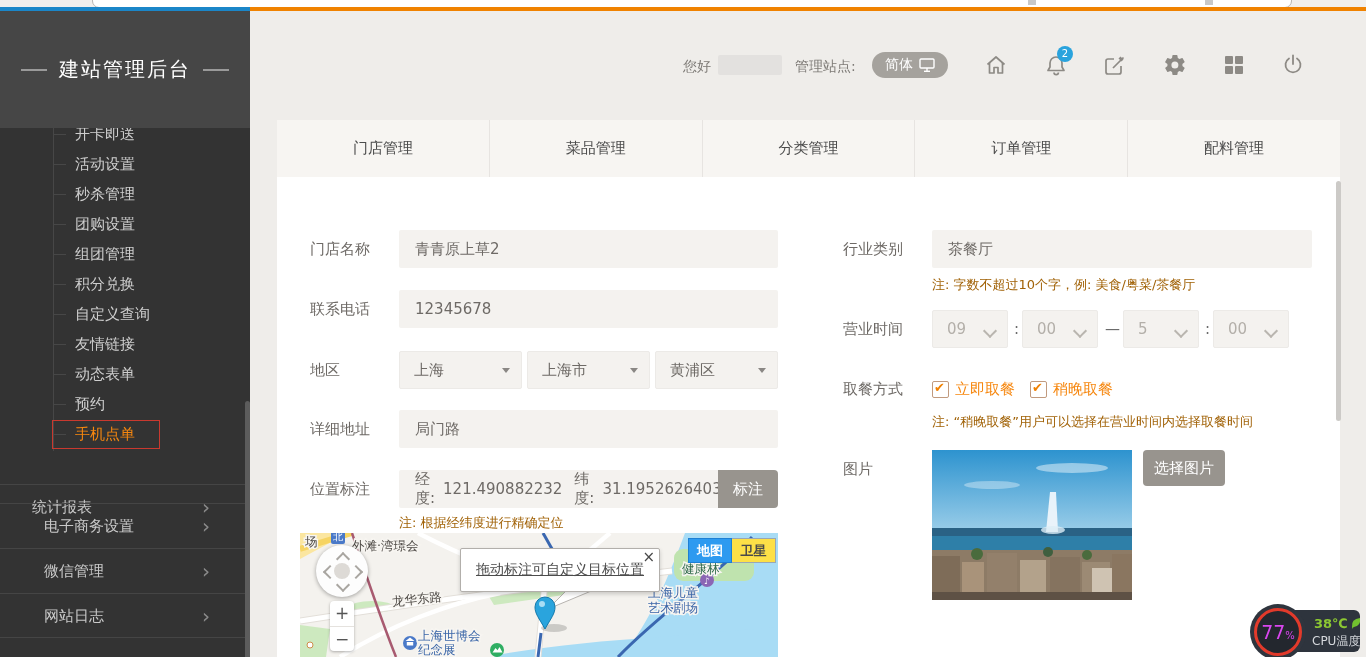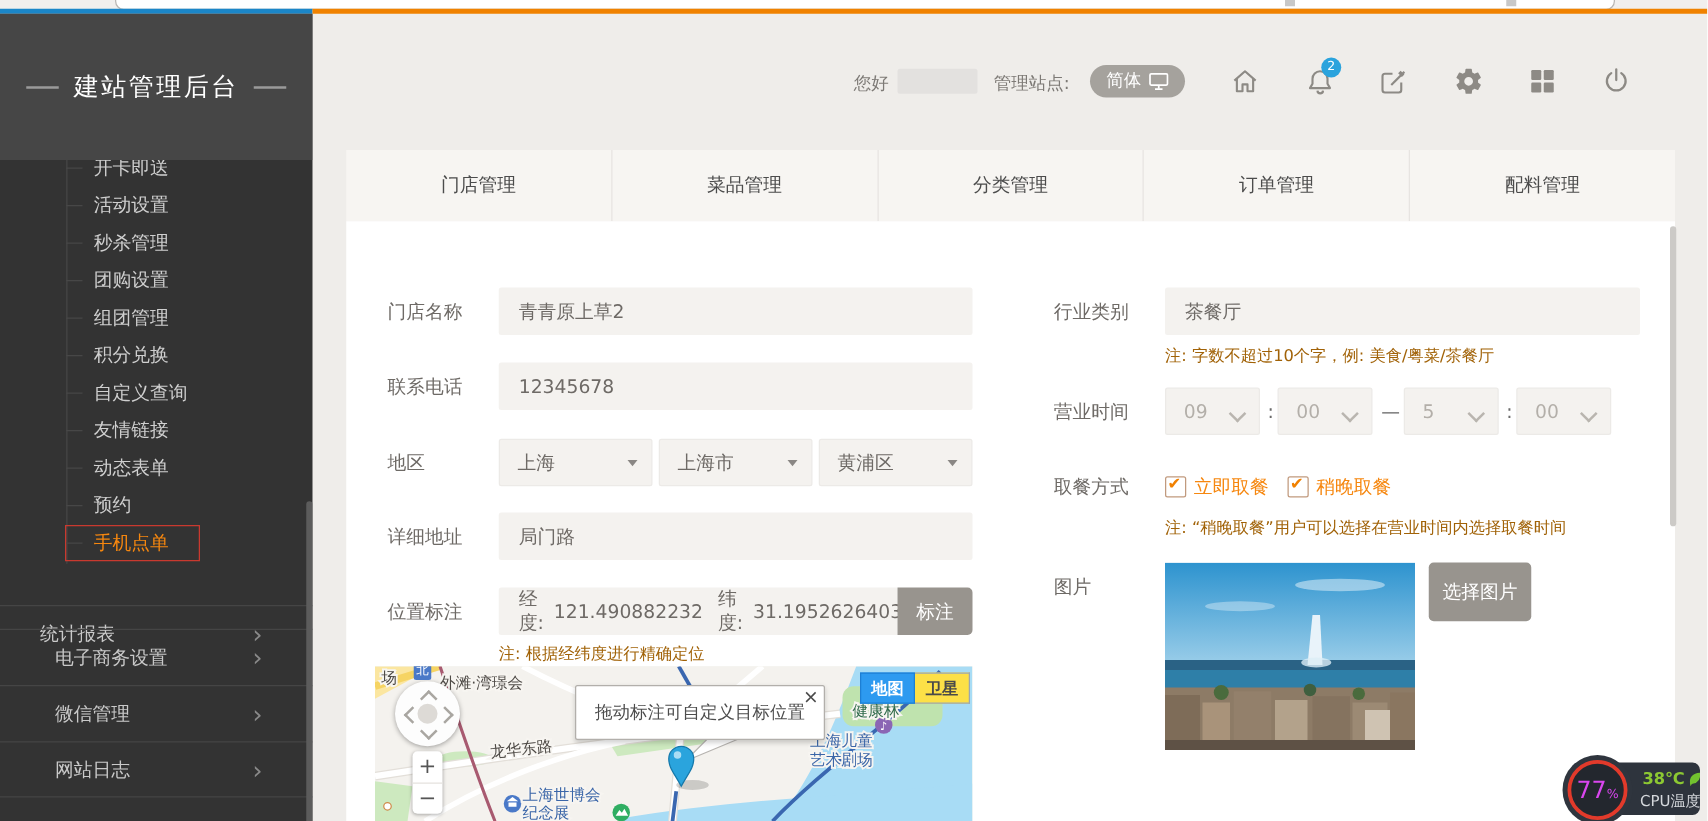--- a/index.html
+++ b/index.html
@@ -46,21 +46,21 @@
   
   #map{position:absolute;left:23px;top:356px;width:478px;height:124px;overflow:hidden;background:#f4f2ee;cursor:grab;}
   .maptext{paint-order:stroke;stroke:#f7f5f1;stroke-width:3px;font-size:12.5px;fill:#4e4a46;}
   .pan{position:absolute;left:16px;top:12px;width:52px;height:52px;border-radius:50%;background:#fdfdfd;box-shadow:0 1px 4px rgba(0,0,0,.35);cursor:pointer;}
   .pan-hub{position:absolute;left:18px;top:18px;width:16px;height:16px;border-radius:50%;background:#dddad6;}
   .pan-ar{position:absolute;width:8px;height:8px;border-right:2px solid #a9a6a1;border-bottom:2px solid #a9a6a1;}
   .north{position:absolute;left:31px;top:-3px;width:14px;height:14px;background:#4a79c8;border-radius:2px;color:#fff;font-size:10px;line-height:14px;text-align:center;z-index:2;}
   .zoomctl{position:absolute;left:30px;top:68px;width:24px;height:50px;background:#fff;border-radius:4px;box-shadow:0 1px 3px rgba(0,0,0,.3);}
   .zoomctl div{height:25px;text-align:center;font-size:17px;color:#555;line-height:24px;cursor:pointer;}
   .zoomctl div:first-child{border-bottom:1px solid #e5e2de;}
-  .infowin{position:absolute;left:160px;top:15px;width:198px;height:42px;background:#fff;border:1px solid #b2afab;border-radius:2px;box-shadow:0 2px 4px rgba(0,0,0,.18);display:flex;align-items:center;justify-content:center;font-size:14px;color:#4c4c4c;white-space:nowrap;z-index:2;}
+  .infowin{position:absolute;left:160px;top:15px;width:198px;height:42px;background:#fff;border:1px solid #b2afab;border-radius:2px;box-shadow:0 2px 4px rgba(0,0,0,.18);display:flex;align-items:center;justify-content:center;font-size:14px;color:#4c4c4c;white-space:nowrap;z-index:2;text-decoration:underline;}
   .infowin-close{position:absolute;right:4px;top:-1px;font-size:15px;color:#4a4a4a;cursor:pointer;}
   .mapbtn{position:absolute;top:5px;width:44px;height:25px;font-size:13px;display:flex;align-items:center;justify-content:center;font-weight:bold;cursor:pointer;box-sizing:border-box;z-index:2;}
   
   #mon-box{position:absolute;left:1272px;top:610px;width:88px;height:42px;background:#2e343d;border-radius:6px;}
   #mon-circle{position:absolute;left:1250px;top:604px;width:56px;height:56px;border-radius:50%;background:#2f353e;display:flex;align-items:center;justify-content:center;cursor:pointer;z-index:2;}
   #mon-inner{width:42px;height:42px;border-radius:50%;background:#23272e;border:3px solid #e23a2b;display:flex;align-items:center;justify-content:center;color:#d946ef;}
 </style>
 </head>
 <body>
 
@@ -348,21 +348,21 @@
         <rect x="118" y="107" width="30" height="43" fill="#85735f"></rect>
         <rect x="150" y="112" width="28" height="38" fill="#9c8a74"></rect>
         <rect x="160" y="118" width="40" height="32" fill="#cfc3b2"></rect>
         <rect x="180" y="104" width="20" height="46" fill="#8a7660"></rect>
         <circle cx="45" cy="104" r="6" fill="#4a6b3d"></circle>
         <circle cx="116" cy="102" r="5" fill="#3f5f3f"></circle>
         <circle cx="155" cy="105" r="5" fill="#4a6b3d"></circle>
         <rect x="0" y="142" width="200" height="8" fill="#5e5145"></rect>
       </svg>
     </div>
-    <div class="grey-btn" style="left:866px;top:273px;width:82px;height:47px;border-radius:4px;">选择图片</div>
+    <div class="grey-btn" style="left:866px;top:273px;width:82px;height:36px;border-radius:4px;">选择图片</div>
 
     <div class="panel-scroll"></div>
   </div>
 
   <div id="mon-box">
     <div class="abs nowrap" style="left:42px;top:6px;color:#8cc832;font-size:13px;font-weight:bold;display:flex;align-items:center;gap:3px;">
       <span>38℃</span>
       <svg width="10" height="12" viewBox="0 0 10 12">
           <path d="M1,9 Q0,1 9,0 Q10,8 3,9 Q2,9.2 1.5,11" fill="#72c12f"></path>
         </svg>

